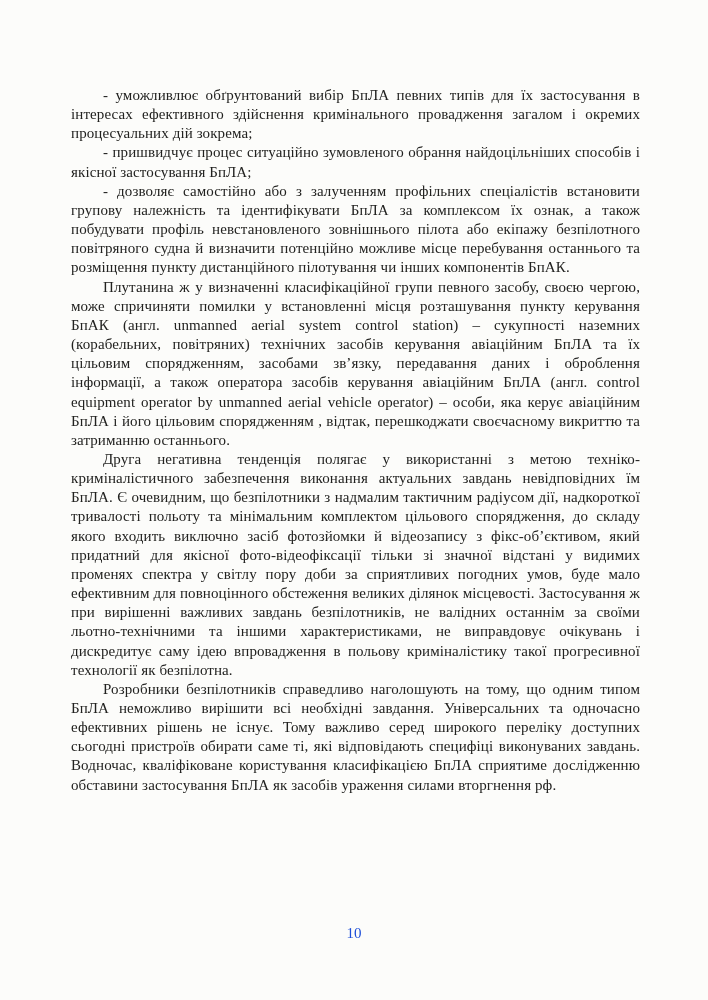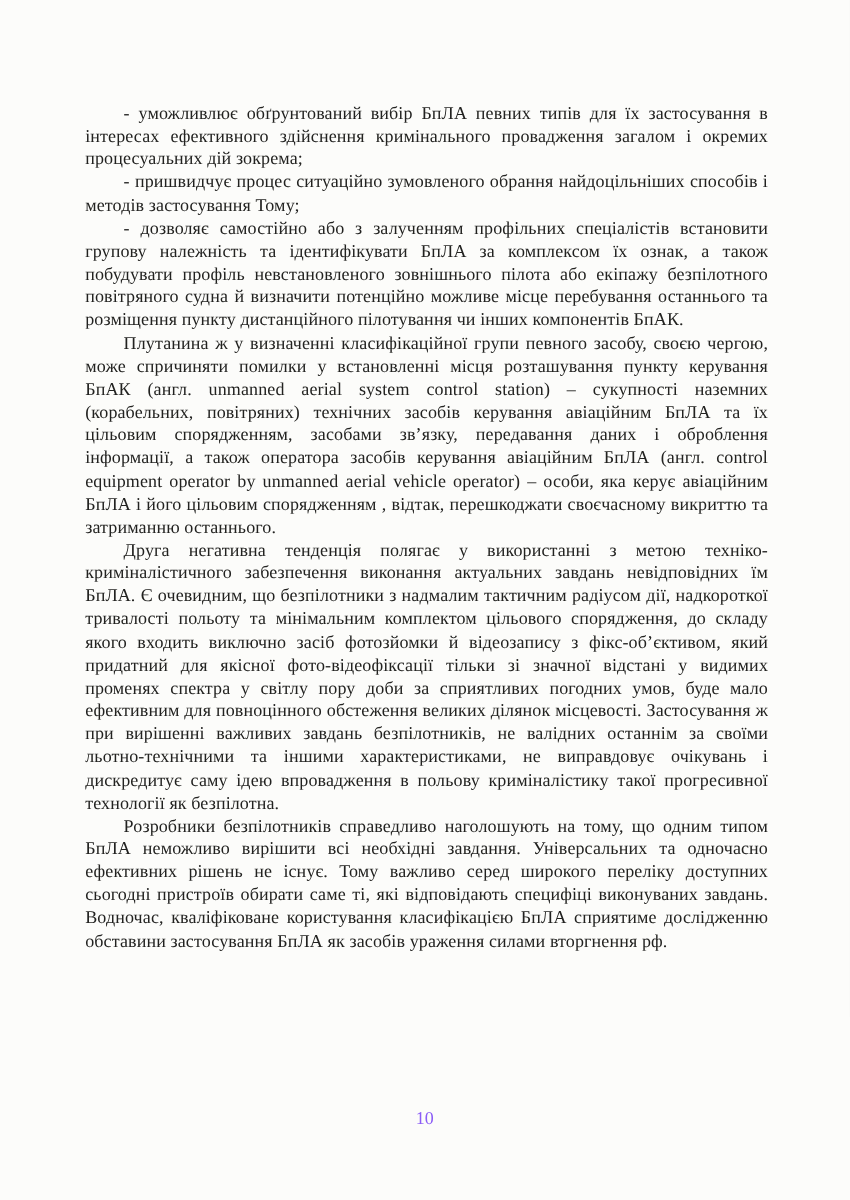--- a/index.html
+++ b/index.html
@@ -36,31 +36,31 @@
     margin: 0;
     padding: 0;
     text-indent: 32px;
   }
   .page-footer {
     position: absolute;
     left: 0;
     top: 924px;
     width: 708px;
     text-align: center;
-    color: #8b5cf6;
+    color: #1d4ed8;
     font-size: 15px;
     line-height: 19px;
   }
 </style>
 </head>
 <body>
 
 <div class="page">
   <div class="text-block">
     <p>- уможливлює обґрунтований вибір БпЛА певних типів для їх застосування в інтересах ефективного здійснення кримінального провадження загалом і окремих процесуальних дій зокрема;</p>
-    <p>- пришвидчує процес ситуаційно зумовленого обрання найдоцільніших способів і методів застосування Тому;</p>
+    <p>- пришвидчує процес ситуаційно зумовленого обрання найдоцільніших способів і якісної застосування БпЛА;</p>
     <p>- дозволяє самостійно або з залученням профільних спеціалістів встановити групову належність та ідентифікувати БпЛА за комплексом їх ознак, а також побудувати профіль невстановленого зовнішнього пілота або екіпажу безпілотного повітряного судна й визначити потенційно можливе місце перебування останнього та розміщення пункту дистанційного пілотування чи інших компонентів БпАК.</p>
     <p>Плутанина ж у визначенні класифікаційної групи певного засобу, своєю чергою, може спричиняти помилки у встановленні місця розташування пункту керування БпАК (англ. unmanned aerial system control station) – сукупності наземних (корабельних, повітряних) технічних засобів керування авіаційним БпЛА та їх цільовим спорядженням, засобами зв’язку, передавання даних і оброблення інформації, а також оператора засобів керування авіаційним БпЛА (англ. control equipment operator by unmanned aerial vehicle operator) – особи, яка керує авіаційним БпЛА і його цільовим спорядженням , відтак, перешкоджати своєчасному викриттю та затриманню останнього.</p>
     <p>Друга негативна тенденція полягає у використанні з метою техніко-криміналістичного забезпечення виконання актуальних завдань невідповідних їм БпЛА. Є очевидним, що безпілотники з надмалим тактичним радіусом дії, надкороткої тривалості польоту та мінімальним комплектом цільового спорядження, до складу якого входить виключно засіб фотозйомки й відеозапису з фікс-об’єктивом, який придатний для якісної фото-відеофіксації тільки зі значної відстані у видимих променях спектра у світлу пору доби за сприятливих погодних умов, буде мало ефективним для повноцінного обстеження великих ділянок місцевості. Застосування ж при вирішенні важливих завдань безпілотників, не валідних останнім за своїми льотно-технічними та іншими характеристиками, не виправдовує очікувань і дискредитує саму ідею впровадження в польову криміналістику такої прогресивної технології як безпілотна.</p>
     <p>Розробники безпілотників справедливо наголошують на тому, що одним типом БпЛА неможливо вирішити всі необхідні завдання. Універсальних та одночасно ефективних рішень не існує. Тому важливо серед широкого переліку доступних сьогодні пристроїв обирати саме ті, які відповідають специфіці виконуваних завдань. Водночас, кваліфіковане користування класифікацією БпЛА сприятиме дослідженню обставини застосування БпЛА як засобів ураження силами вторгнення рф.</p>
   </div>
   <div class="page-footer">10</div>
 </div>
 
 </body></html>

